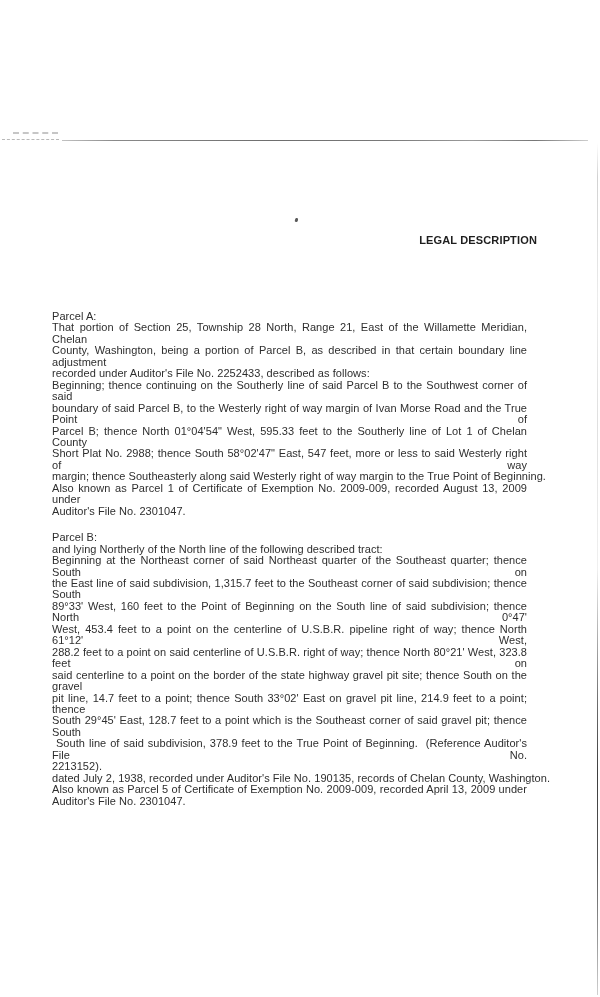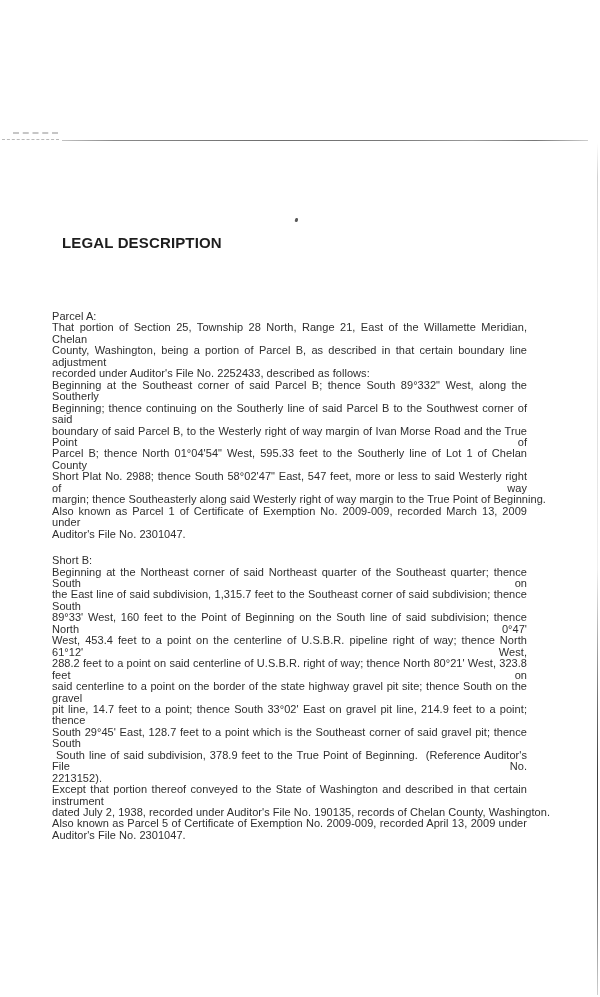--- a/index.html
+++ b/index.html
@@ -72,22 +72,22 @@
     transform: rotate(18deg);
   }
 
   
   .title {
     position: absolute;
     top: 234px;
     left: 62px;
     width: 475px;
     margin: 0;
-    text-align: left;
-    font-size: 15px;
+    text-align: right;
+    font-size: 11px;
     font-weight: bold;
     letter-spacing: 0.15px;
     color: #1e1e1e;
   }
   .text-block {
     position: absolute;
     top: 311px;
     left: 52px;
     width: 475px;
     color: #2e2e2e;
@@ -121,52 +121,51 @@
       <div class="sec">
         <div class="para">
           <div class="line l">Parcel A:</div>
         </div>
         <div class="para">
           <div class="line j">That portion of Section 25, Township 28 North, Range 21, East of the Willamette Meridian, Chelan</div>
           <div class="line j">County, Washington, being a portion of Parcel B, as described in that certain boundary line adjustment</div>
           <div class="line l">recorded under Auditor's File No. 2252433, described as follows:</div>
         </div>
         <div class="para">
-          <div class="line j">Beginning at the Southeast corner of said Parcel B; thence South 89°332" West, along the Southerly</div>
           <div class="line j">Beginning; thence continuing on the Southerly line of said Parcel B to the Southwest corner of said</div>
           <div class="line j">boundary of said Parcel B, to the Westerly right of way margin of Ivan Morse Road and the True Point of</div>
           <div class="line j">Parcel B; thence North 01°04'54" West, 595.33 feet to the Southerly line of Lot 1 of Chelan County</div>
           <div class="line j">Short Plat No. 2988; thence South 58°02'47" East, 547 feet, more or less to said Westerly right of way</div>
           <div class="line l">margin; thence Southeasterly along said Westerly right of way margin to the True Point of Beginning.</div>
         </div>
         <div class="para">
-          <div class="line j">Also known as Parcel 1 of Certificate of Exemption No. 2009-009, recorded March 13, 2009 under</div>
+          <div class="line j">Also known as Parcel 1 of Certificate of Exemption No. 2009-009, recorded August 13, 2009 under</div>
           <div class="line l">Auditor's File No. 2301047.</div>
         </div>
       </div>
       <div class="sec">
         <div class="para">
-          <div class="line l">Short B:</div>
+          <div class="line l">Parcel B:</div>
         </div>
         <div class="para">
+          <div class="line l">and lying Northerly of the North line of the following described tract:</div>
         </div>
         <div class="para">
           <div class="line j">Beginning at the Northeast corner of said Northeast quarter of the Southeast quarter; thence South on</div>
           <div class="line j">the East line of said subdivision, 1,315.7 feet to the Southeast corner of said subdivision; thence South</div>
           <div class="line j">89°33' West, 160 feet to the Point of Beginning on the South line of said subdivision; thence North 0°47'</div>
           <div class="line j">West, 453.4 feet to a point on the centerline of U.S.B.R. pipeline right of way; thence North 61°12' West,</div>
           <div class="line j">288.2 feet to a point on said centerline of U.S.B.R. right of way; thence North 80°21' West, 323.8 feet on</div>
           <div class="line j">said centerline to a point on the border of the state highway gravel pit site; thence South on the gravel</div>
           <div class="line j">pit line, 14.7 feet to a point; thence South 33°02' East on gravel pit line, 214.9 feet to a point; thence</div>
           <div class="line j">South 29°45' East, 128.7 feet to a point which is the Southeast corner of said gravel pit; thence South</div>
           <div class="line j">&nbsp;South line of said subdivision, 378.9 feet to the True Point of Beginning.&nbsp; (Reference Auditor's File No.</div>
           <div class="line l">2213152).</div>
         </div>
         <div class="para">
-          <div class="line j">Except that portion thereof conveyed to the State of Washington and described in that certain instrument</div>
           <div class="line l">dated July 2, 1938, recorded under Auditor's File No. 190135, records of Chelan County, Washington.</div>
         </div>
         <div class="para">
           <div class="line j">Also known as Parcel 5 of Certificate of Exemption No. 2009-009, recorded April 13, 2009 under</div>
           <div class="line l">Auditor's File No. 2301047.</div>
         </div>
       </div>
     </div>
 </div>
 

